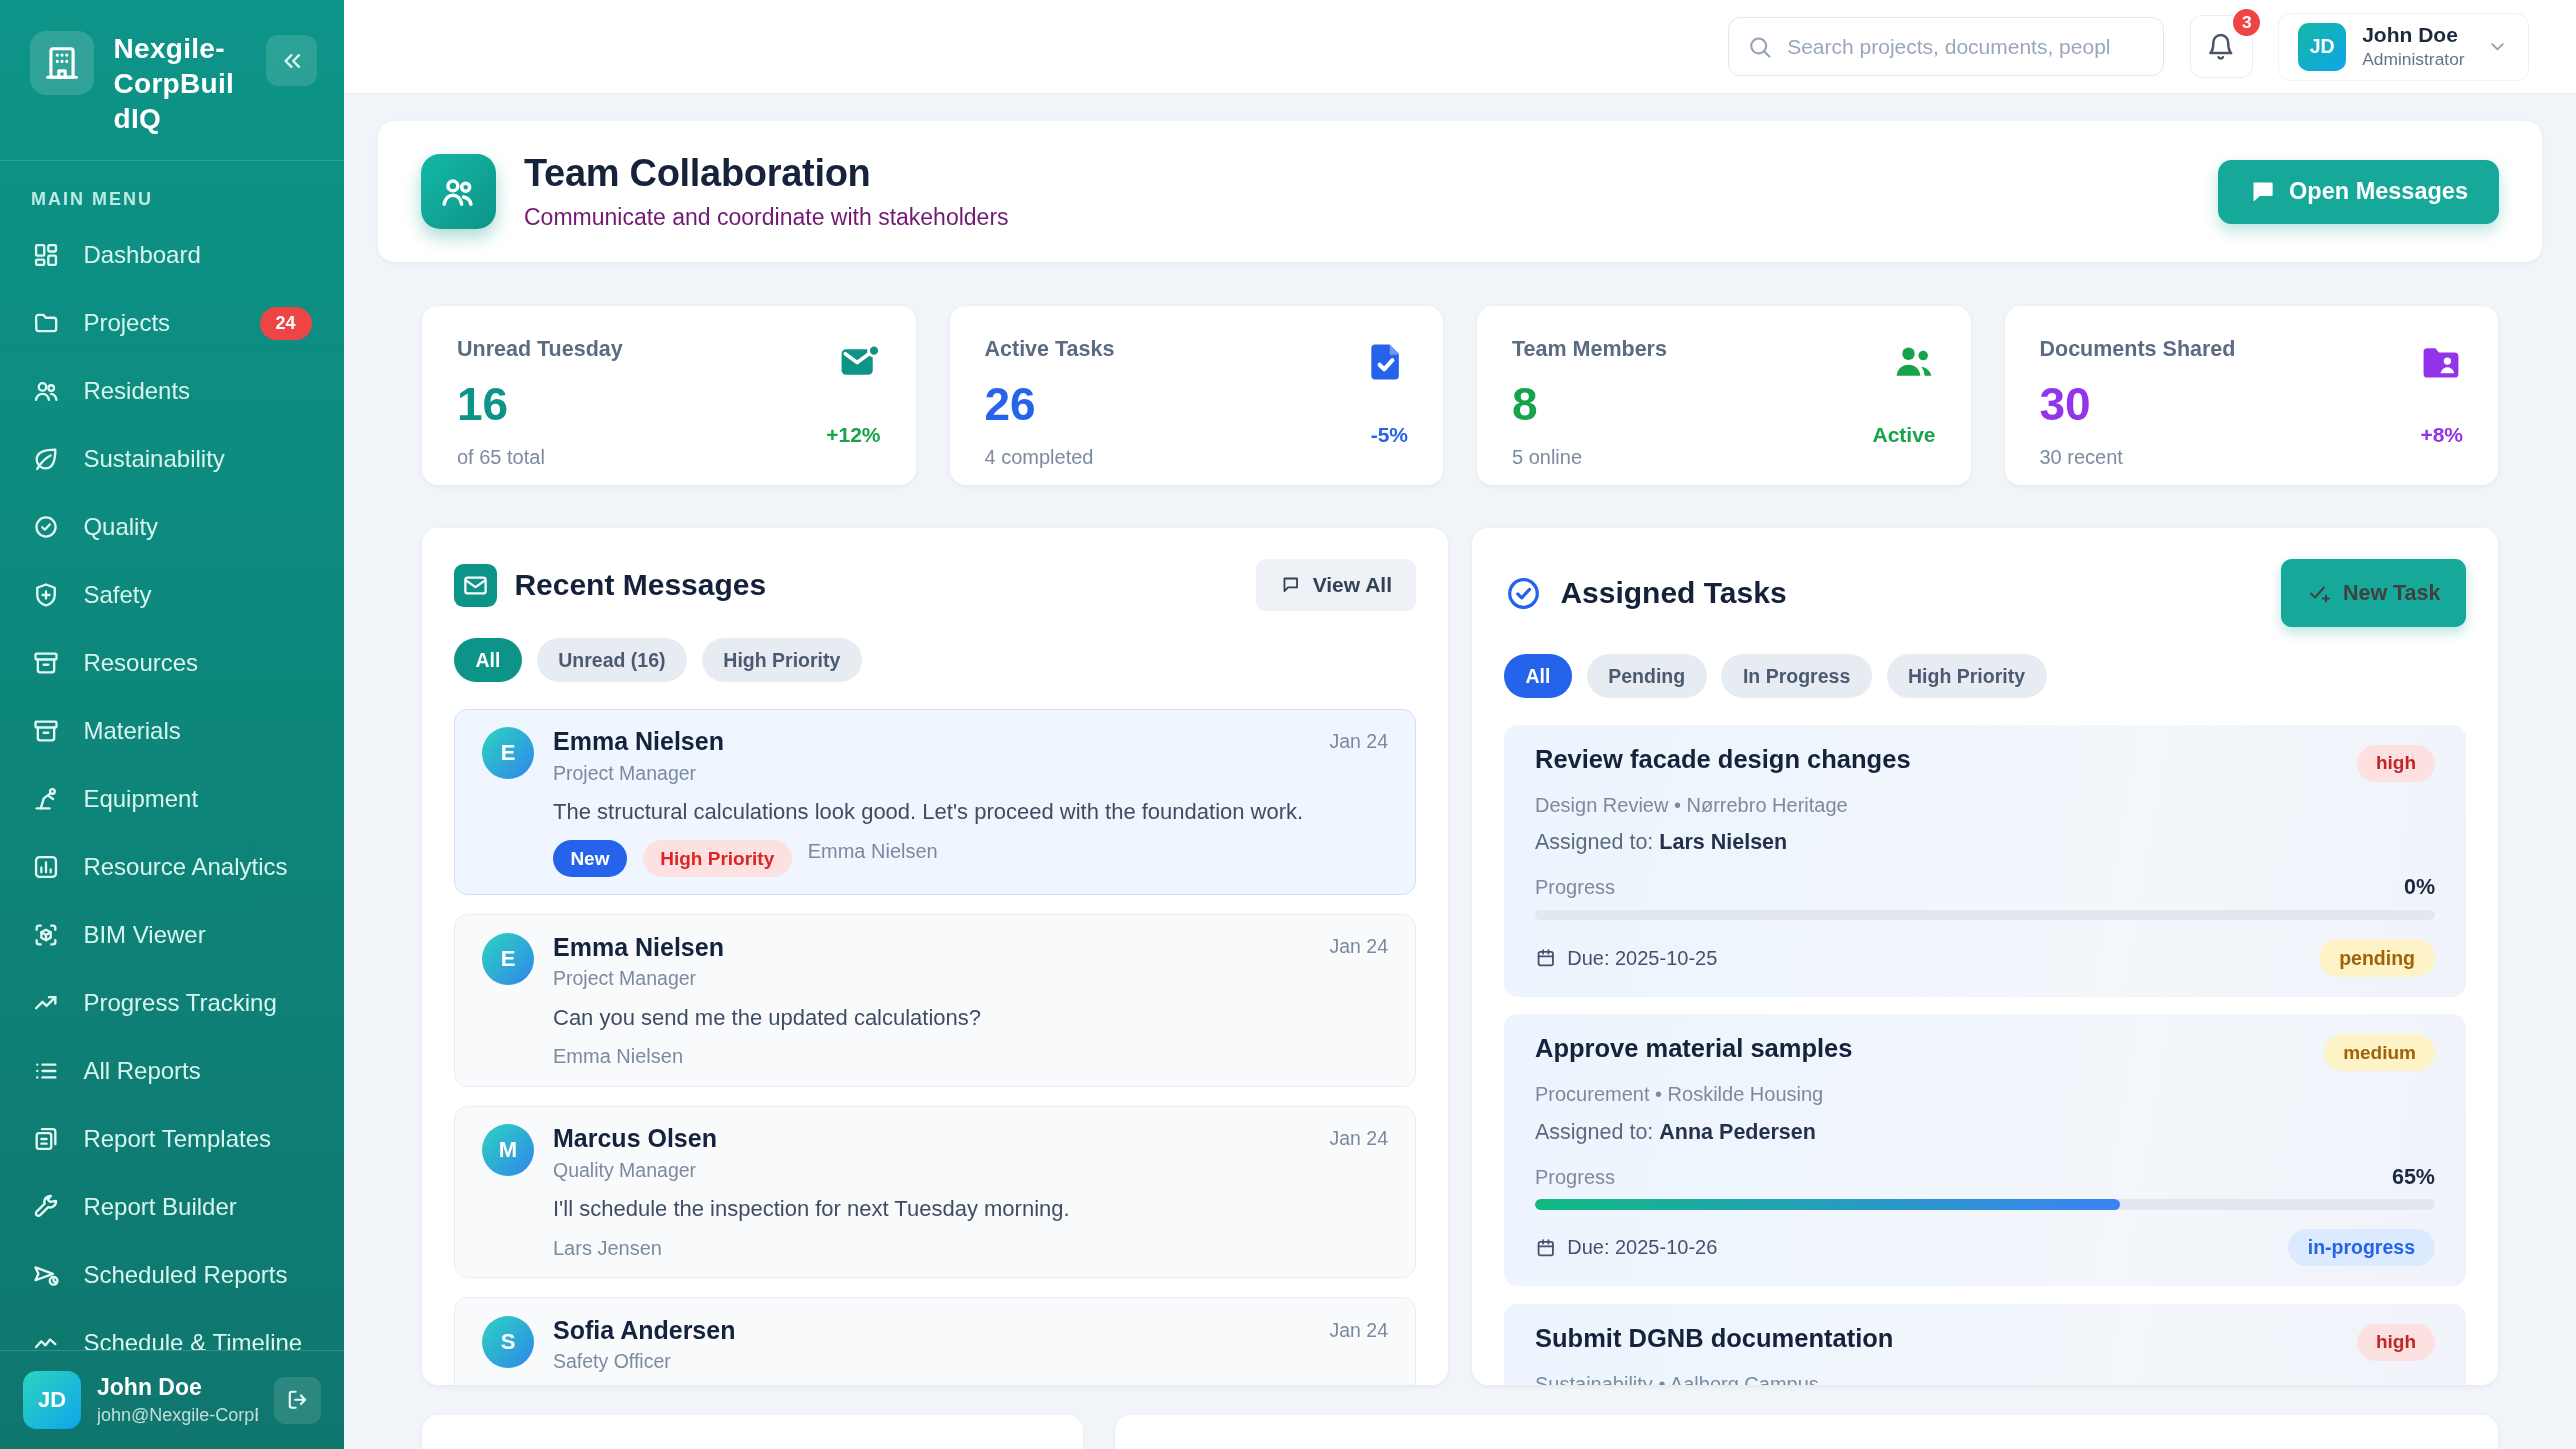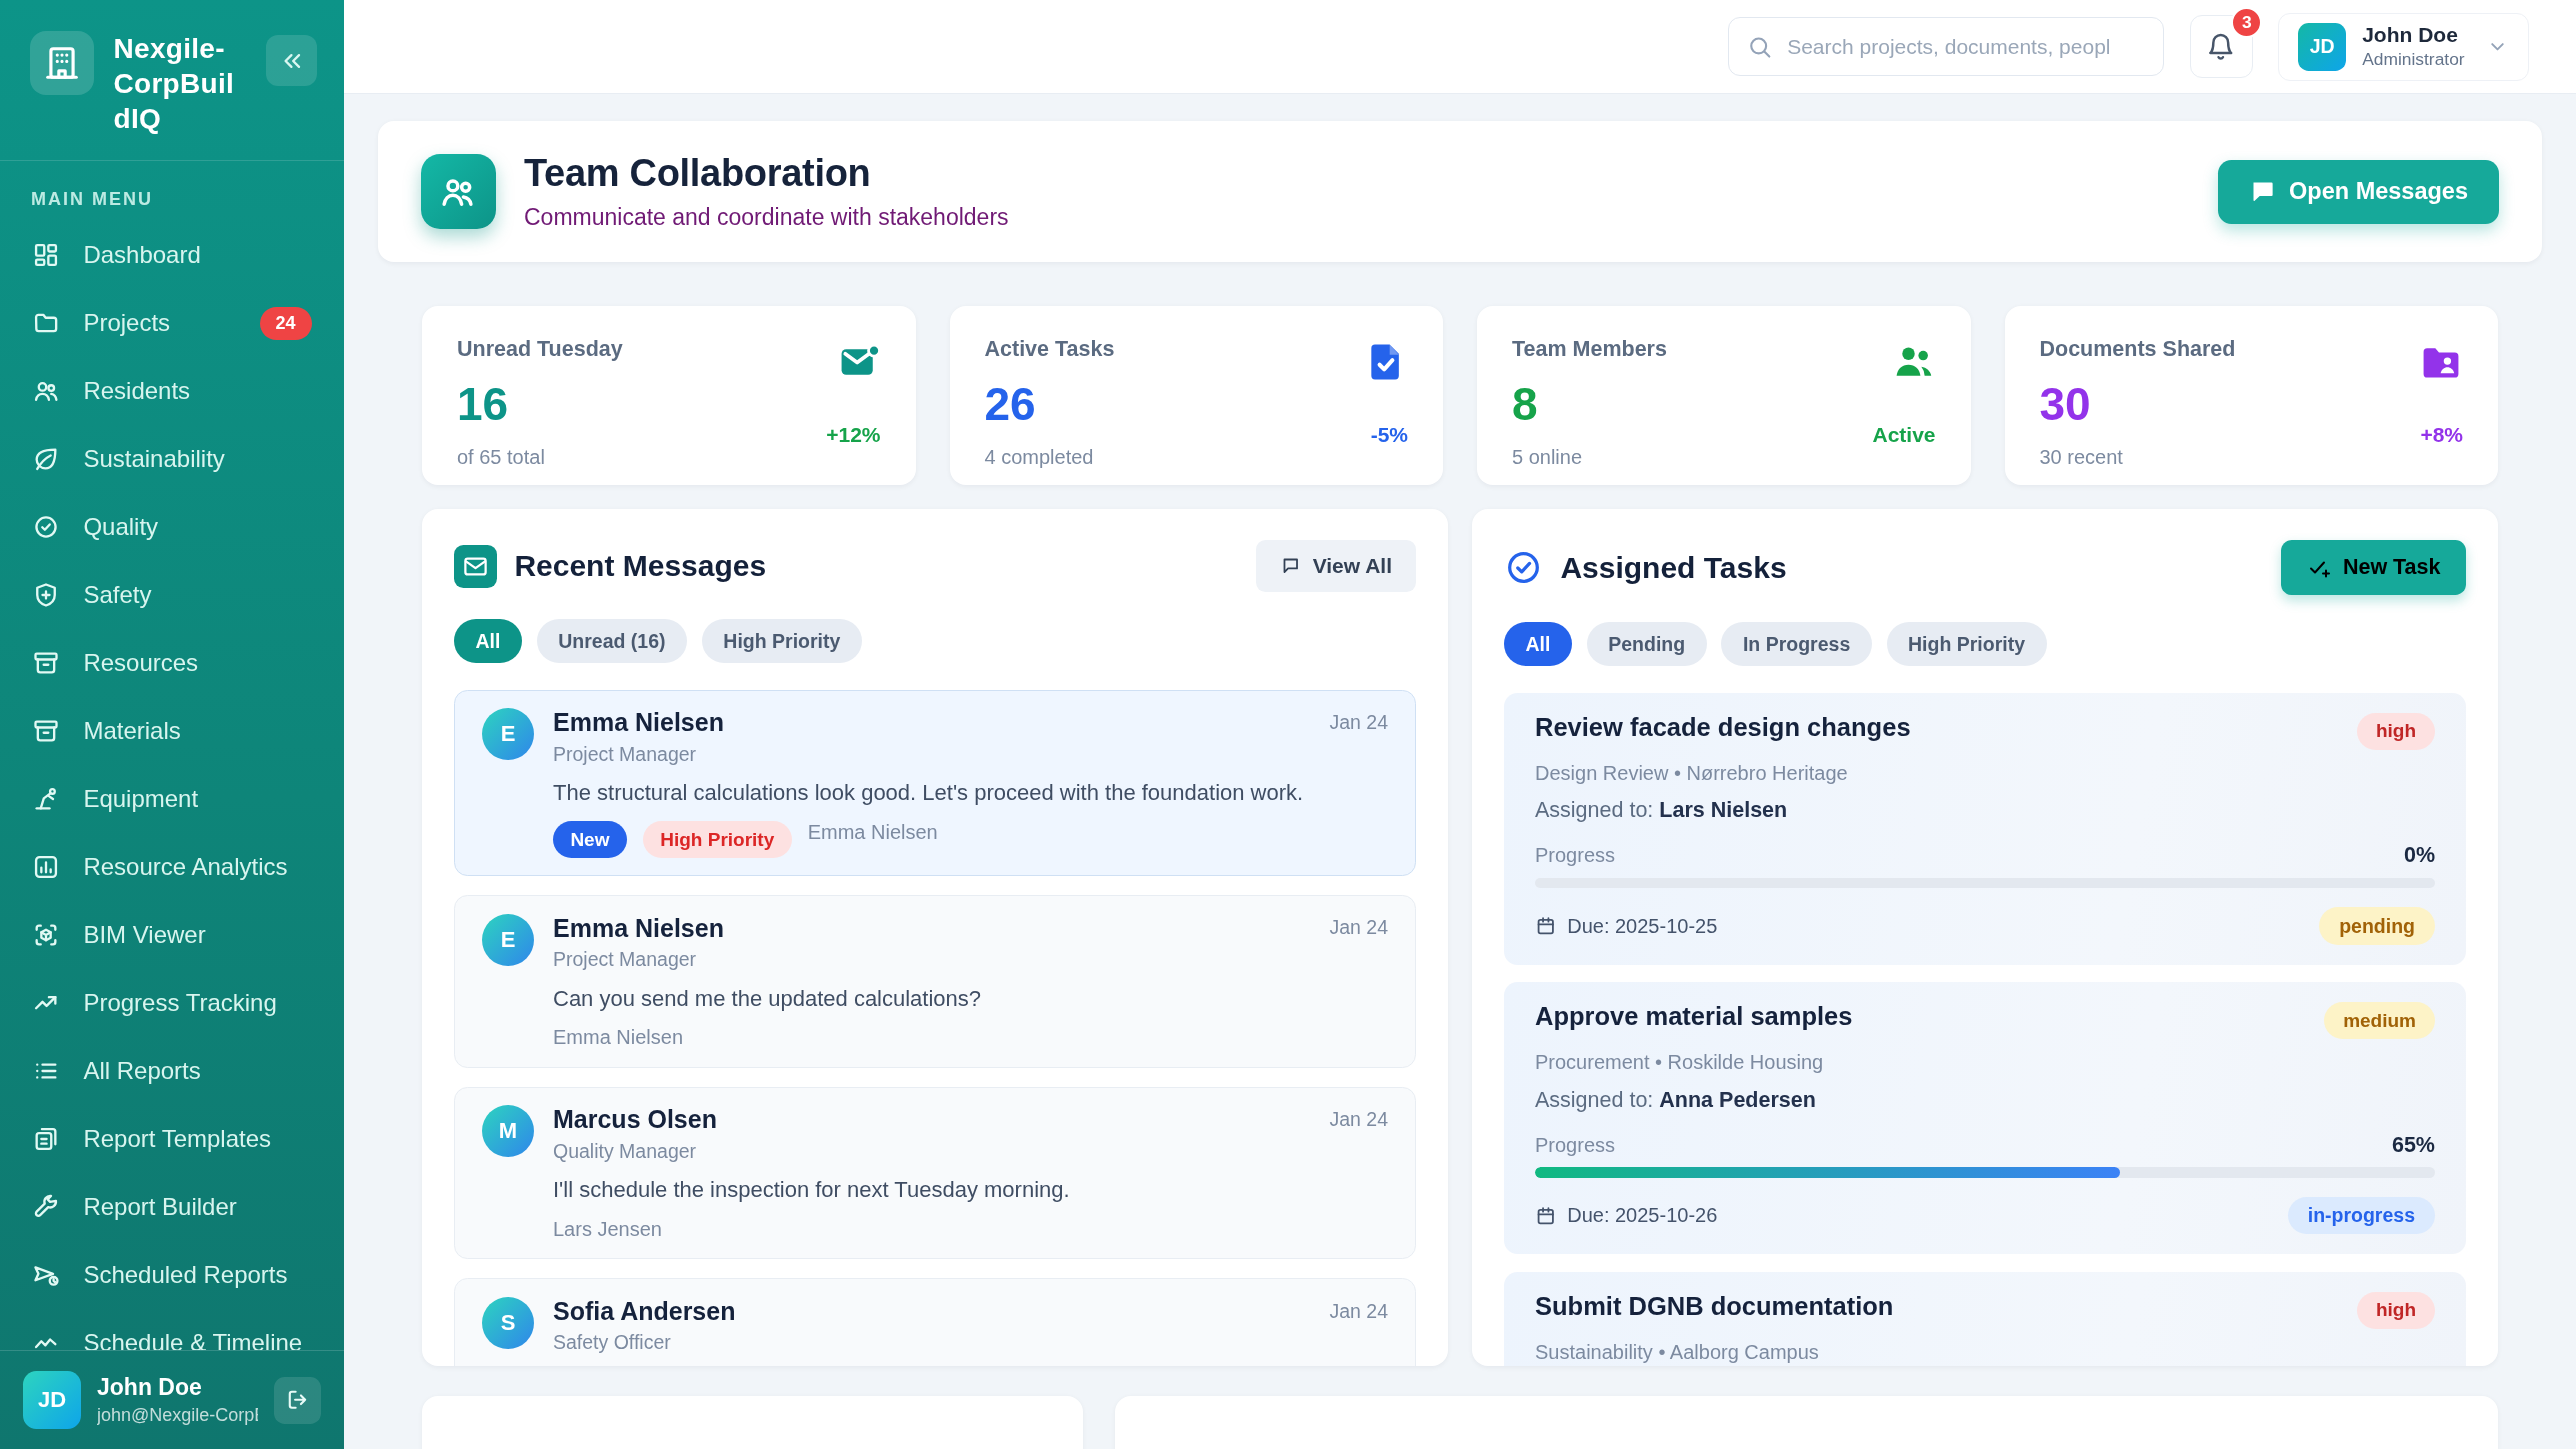--- a/index.html
+++ b/index.html
@@ -62,31 +62,31 @@
   .inner{padding:0 44px}
   .stats{display:flex;gap:34px;margin-top:44px}
   .stat-card{flex:1;background:#fff;border-radius:16px;box-shadow:0 1.3px 5.4px rgba(15,23,42,.05);padding:31px 35px;display:flex;justify-content:space-between;height:179px}
   .st-label{font-size:21.5px;color:#5b6b81;font-weight:600}
   .st-value{font-size:46px;font-weight:800;margin-top:14.8px}
   .st-sub{font-size:20px;color:#7c8aa0;margin-top:14.8px}
   .st-right{display:flex;flex-direction:column;align-items:flex-end;justify-content:space-between;padding:2.7px 0 6.7px}
   .st-icon svg{width:44px;height:44px}
   .st-delta{font-size:21px;font-weight:700}
 
-  .panels{display:flex;gap:24px;margin-top:24px;height:857px}
+  .panels{display:flex;gap:24px;margin-top:43px;height:857px}
   .panel{flex:1;background:#fff;border-radius:16px;box-shadow:0 1.3px 5.4px rgba(15,23,42,.05);padding:31px 32px;overflow:hidden;display:flex;flex-direction:column;min-width:0}
   .p-head{display:flex;align-items:center;gap:17.4px}
   .p-title{font-size:30px;font-weight:800;color:#14213a}
   .pm-icon{width:43px;height:43px;border-radius:9.4px;background:#0d9488;color:#fff;display:flex;align-items:center;justify-content:center;flex-shrink:0}
   .pm-icon svg{width:27px;height:27px}
   .pt-icon{color:#2563eb;flex-shrink:0}
   .pt-icon svg{width:39px;height:39px}
   .view-all{margin-left:auto;display:flex;align-items:center;gap:10.7px;background:#eef2f7;border:none;border-radius:9.4px;height:52px;padding:0 24px;font-size:21px;font-weight:600;color:#334155}
   .view-all svg{width:21.5px;height:21.5px}
-  .new-task{margin-left:auto;display:flex;align-items:center;gap:12px;background:#16a99a;border:none;border-radius:10.7px;height:55px;padding:0 25.5px;font-size:21.5px;font-weight:700;color:#000000;box-shadow:0 5.4px 12px rgba(20,169,154,.28)}
+  .new-task{margin-left:auto;display:flex;align-items:center;gap:12px;background:#16a99a;border:none;border-radius:10.7px;height:68px;padding:0 25.5px;font-size:21.5px;font-weight:700;color:#404040;box-shadow:0 5.4px 12px rgba(20,169,154,.28)}
   .new-task svg{width:24px;height:24px}
   .chips{display:flex;gap:14.8px;margin-top:27px}
   .chip{height:44px;padding:0 21.5px;border-radius:670px;background:#e7ecf3;color:#4b5a70;font-size:19.5px;font-weight:600;display:flex;align-items:center;border:none}
   .messages .chip.chip-active{background:#0d9488;color:#fff}
   .tasks .chip.chip-active{background:#2563eb;color:#fff}
 
   .msg-list{margin-top:27px;display:flex;flex-direction:column;gap:19px}
   .msg-card{background:#f8fafc;border:1.3px solid #e8edf3;border-radius:13.4px;padding:17.4px 27px;flex-shrink:0}
   .msg-card.msg-highlight{background:#eff6ff;border-color:#cfe0f4}
   .msg-grid{display:flex;gap:19px}

